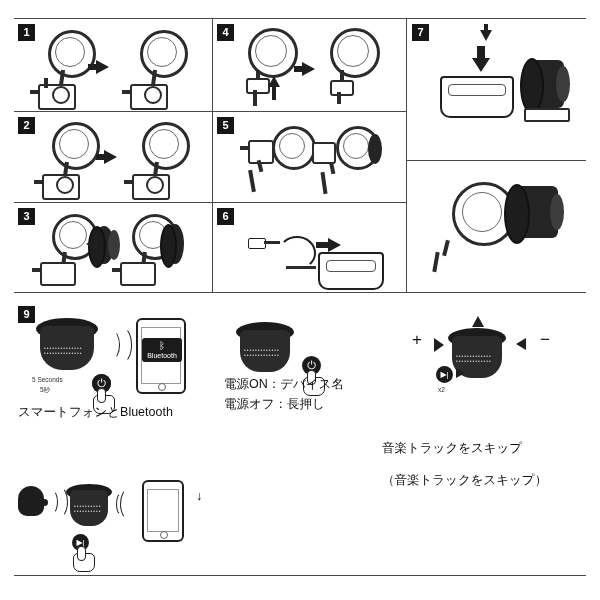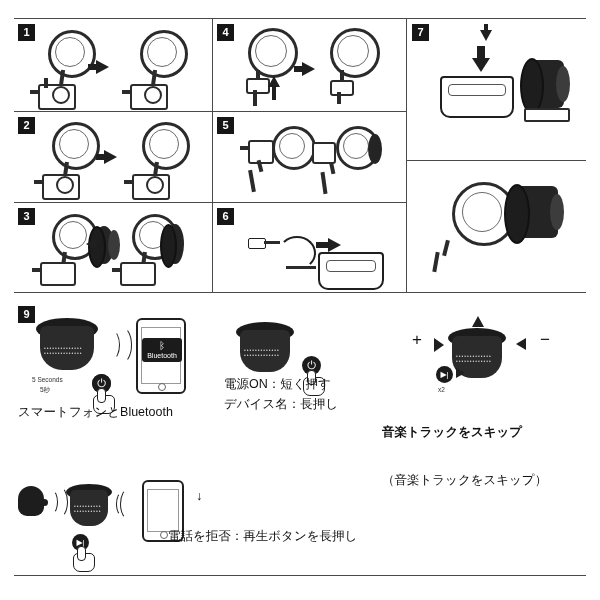--- a/index.html
+++ b/index.html
@@ -486,40 +486,40 @@
     <div class="disc" style="left:240px; top:330px; width:50px; height:42px; border-radius:6px 6px 20px 20px; background:#2b2b2b;"></div>
     <div class="grill-dots" style="left:244px; top:348px; width:42px;">•••••••••••••<br>•••••••••••••</div>
   </div>
 
   <div class="power-btn" style="left:302px; top:356px;">⏻</div>
   <div class="hand" style="left:303px; top:370px;">
     <div class="palm"></div>
       <div class="finger"></div>
   </div>
 
-  <div class="cap" style="left:224px; top:376px;">電源ON：短く押す</div>
-  <div class="cap" style="left:224px; top:396px;">デバイス名：長押し</div>
+  <div class="cap" style="left:224px; top:376px;">電源ON：デバイス名</div>
+  <div class="cap" style="left:224px; top:396px;">電源オフ：長押し</div>
 
   <div>
     <div class="disc" style="left:448px; top:328px; width:58px; height:20px; border-radius:50%; background:#1b1b1b;"></div>
     <div class="disc" style="left:452px; top:336px; width:50px; height:42px; border-radius:6px 6px 20px 20px; background:#2b2b2b;"></div>
     <div class="grill-dots" style="left:456px; top:354px; width:42px;">•••••••••••••<br>•••••••••••••</div>
   </div>
 
   <div class="plusminus" style="left:412px; top:330px;">+</div>
   <div class="plusminus" style="left:540px; top:330px;">−</div>
   <div class="arrow-r" style="left:434px; top:338px; border-left-width:10px;"></div>
   <div class="arrow-l" style="left:516px; top:338px; border-right-width:10px;"></div>
   <div class="arrow-u" style="left:472px; top:316px;"></div>
 
   <div class="play-btn" style="left:436px; top:366px;">▶|</div>
   <div class="lbl-small" style="left:438px; top:386px;">x2</div>
   <div class="arrow-r" style="left:456px; top:368px; border-left-width:9px; border-top-width:5px; border-bottom-width:5px;"></div>
 
-  <div class="cap" style="left:382px; top:424px;font-weight:bold;">音楽トラックをスキップ</div>
+  <div class="cap" style="left:382px; top:440px;">音楽トラックをスキップ</div>
   <div class="cap" style="left:382px; top:472px;">（音楽トラックをスキップ）</div>
 
   <div class="head" style="left:18px; top:486px;">
     <div class="nose"></div>
   </div>
   <div class="wave" style="left:46px; top:490px; width:10px; height:22px;"></div>
   <div class="wave" style="left:50px; top:486px; width:16px; height:30px;"></div>
 
   <div>
     <div class="disc" style="left:66px; top:484px; width:46px; height:16px; border-radius:50%; background:#1b1b1b;"></div>
@@ -535,15 +535,14 @@
     <div class="home"></div>
   </div>
 
   <div class="play-btn" style="left:72px; top:534px;">▶|</div>
   <div class="hand" style="left:73px; top:546px;">
     <div class="palm"></div>
       <div class="finger"></div>
   </div>
 
   <div class="cap" style="left:196px; top:488px;">↓</div>
-  <div class="cap" style="left:168px; top:528px;">電話を拒否：再生ボタンを長押し</div>
 
 </div>
 
 </body></html>

